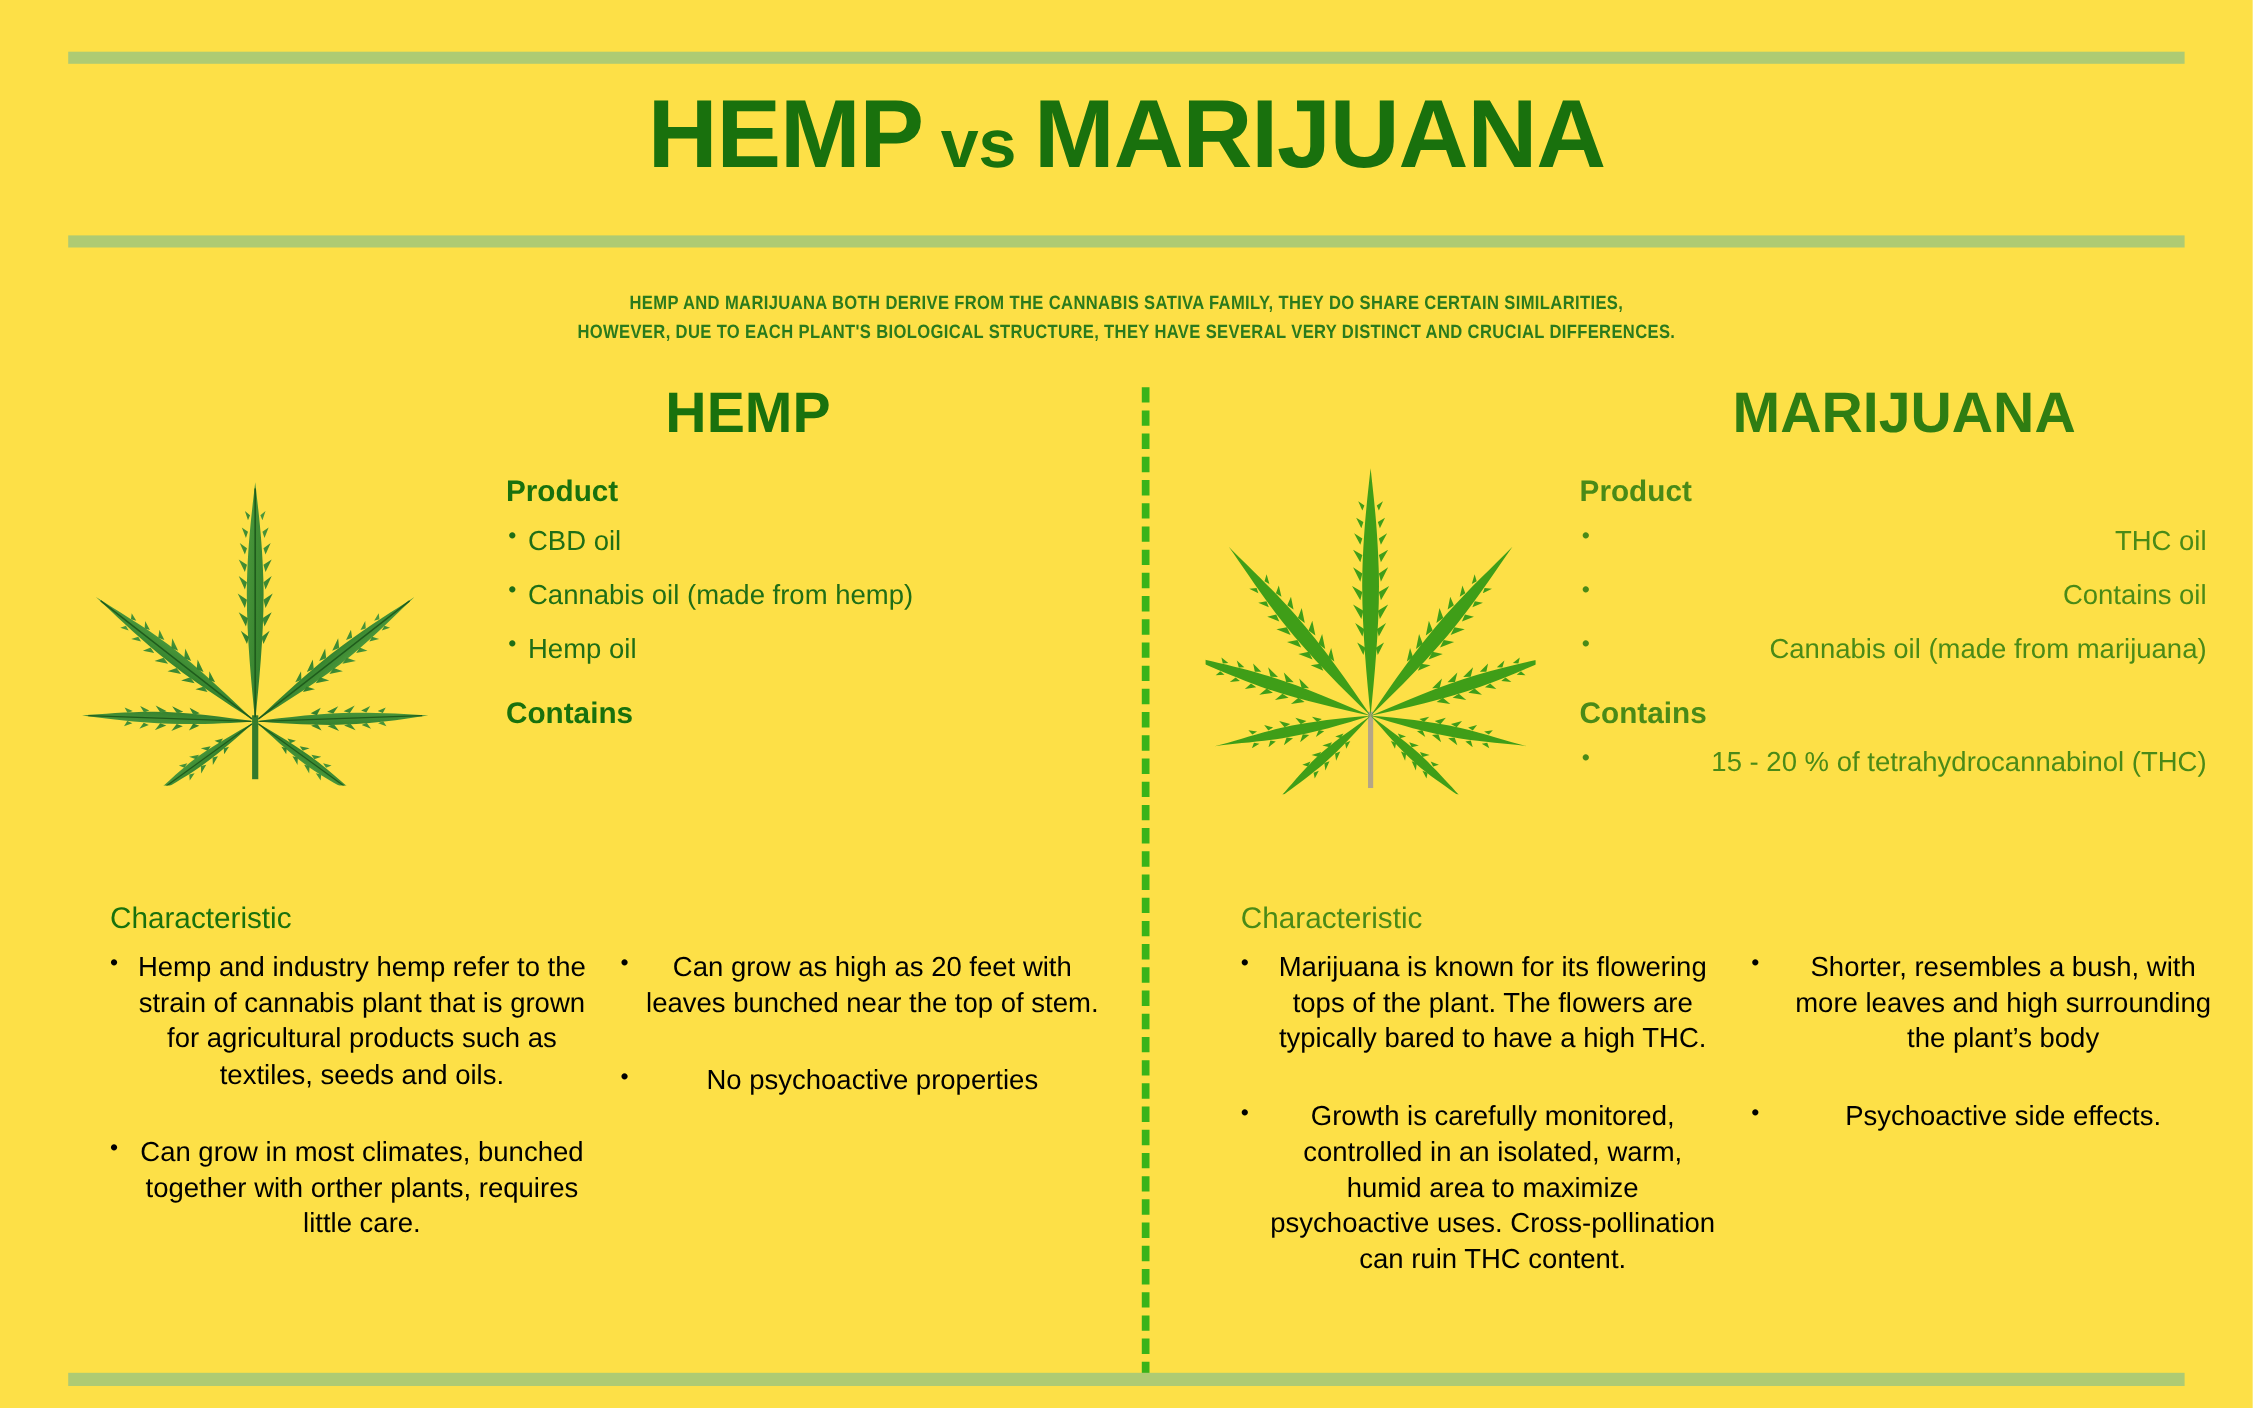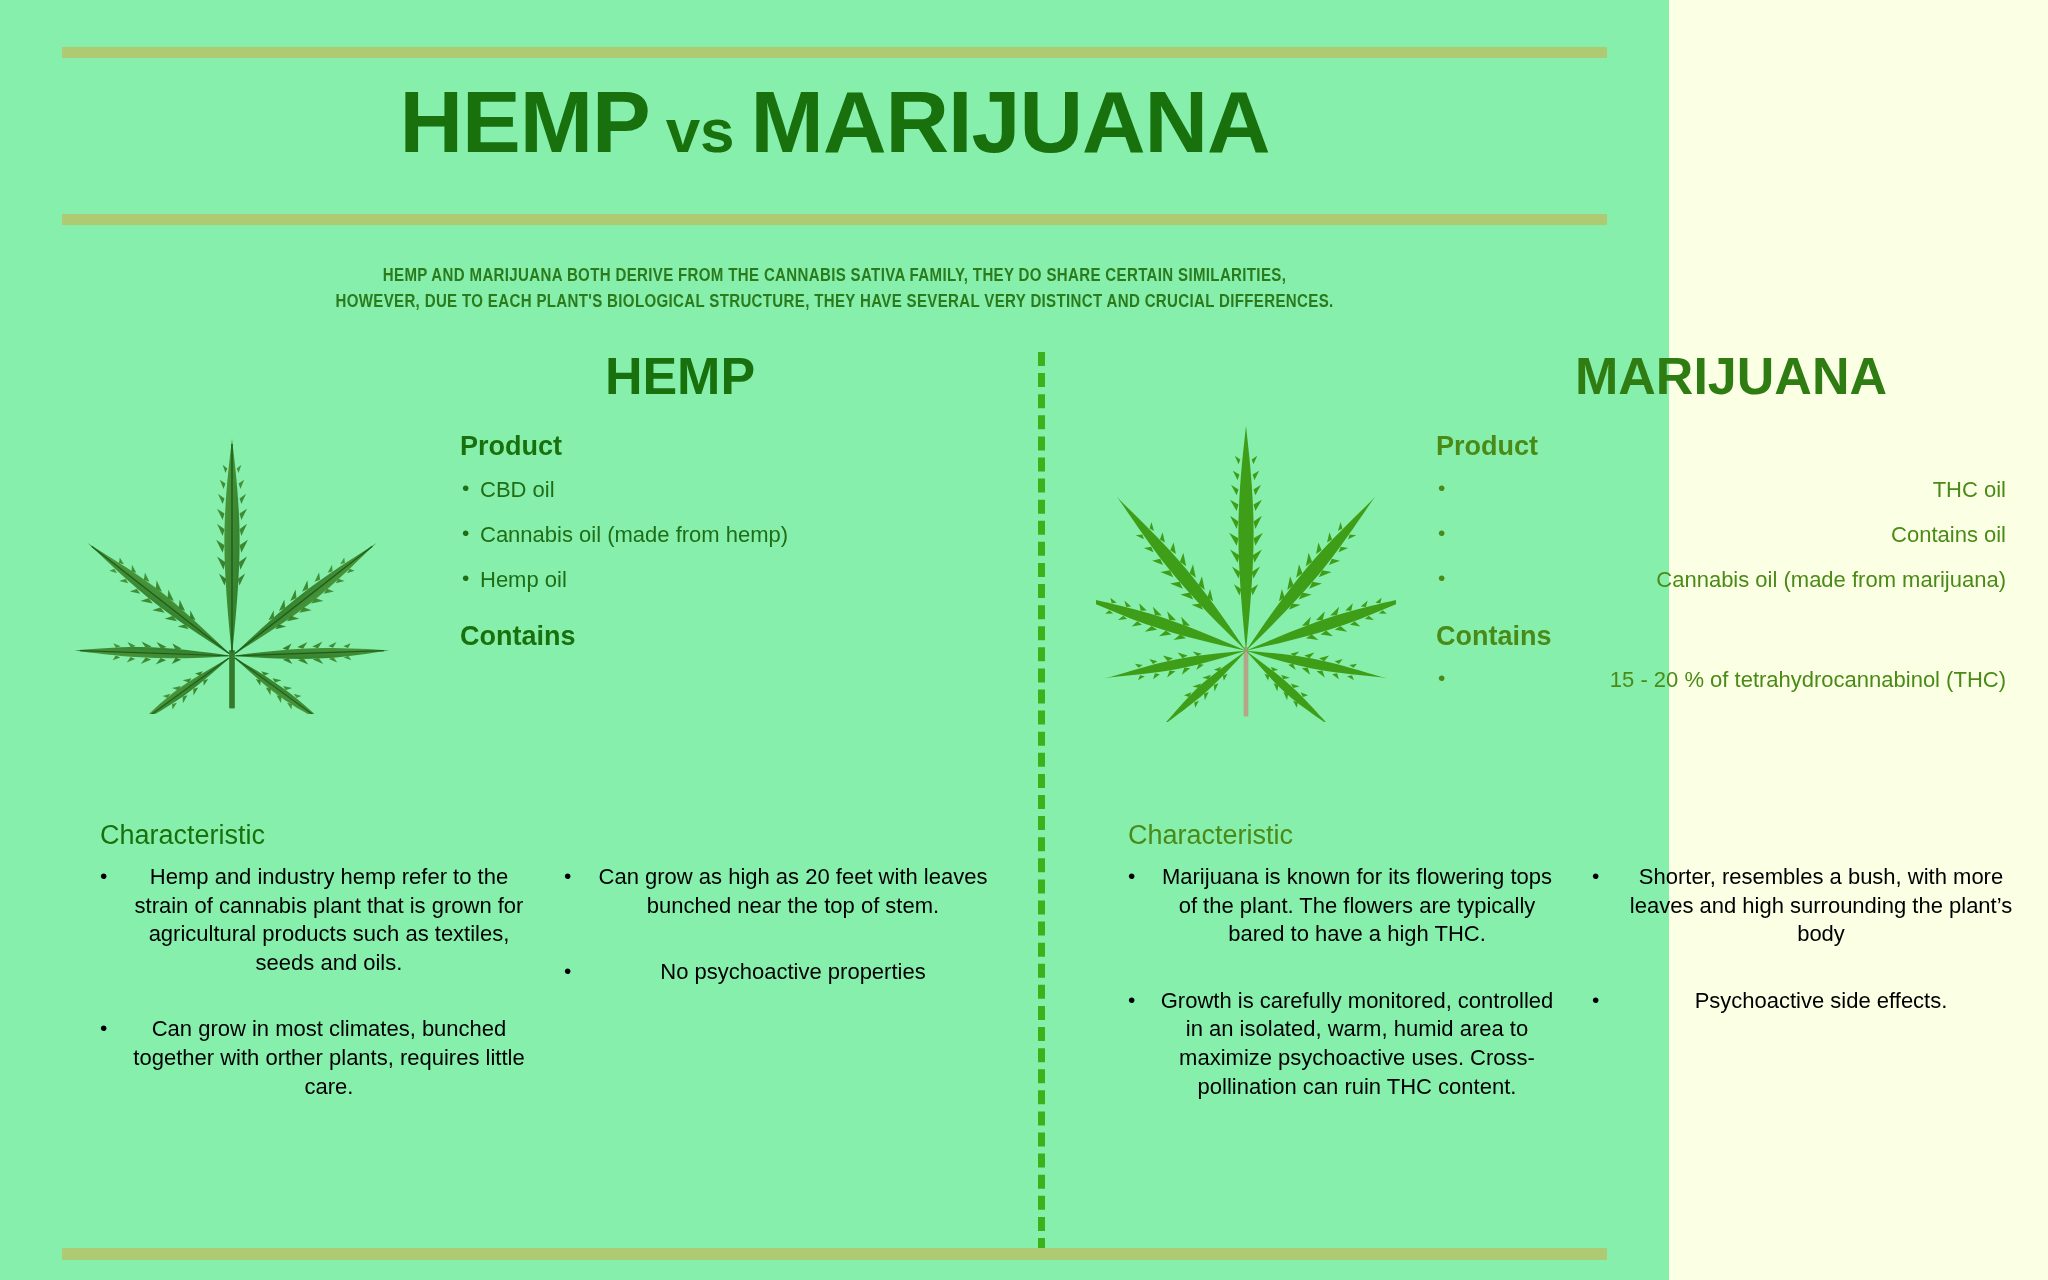--- a/index.html
+++ b/index.html
@@ -4,22 +4,22 @@
 <style>
   * { box-sizing: border-box; margin: 0; padding: 0; }
   html, body {
     width: 2048px; height: 1280px;
     background: #fbffe3;
     font-family: "Liberation Sans", sans-serif;
     overflow: hidden;
   }
   .page {
     position: relative;
-    width: 1669px; height: 1280px;
-    background: #86efac;
+    width: 2048px; height: 1280px;
+    background: #fde047;
   }
 
   
   .rule {
     position: absolute;
     left: 62px; right: 62px;
     height: 11px;
     background: #aecb73;
   }
   .rule-top    { top: 47px; }
@@ -118,21 +118,21 @@
     line-height: 1.1;
     margin-bottom: 14px;
   }
   .col-hemp .sec-title { color: #19710d; }
   .col-mj   .sec-title { color: #4a8a17; }
 
   ul.bullets { list-style: none; }
   ul.bullets li {
     position: relative;
     padding-left: 20px;
-    font-size: 22px;
+    font-size: 25px;
     line-height: 1.28;
     margin-bottom: 17px;
   }
   ul.bullets li::before {
     content: "\2022";
     position: absolute;
     left: 2px; top: -1px;
     font-size: 21px;
   }
   .col-hemp ul.bullets li { color: #1f6e16; }

